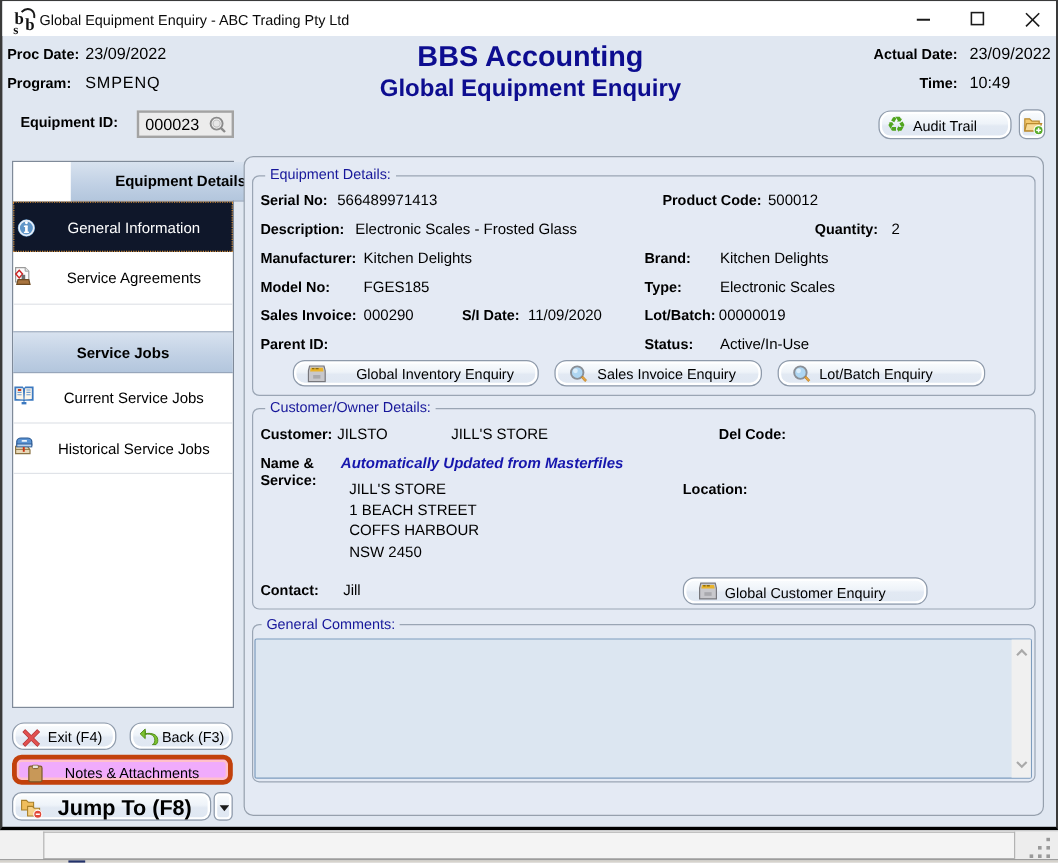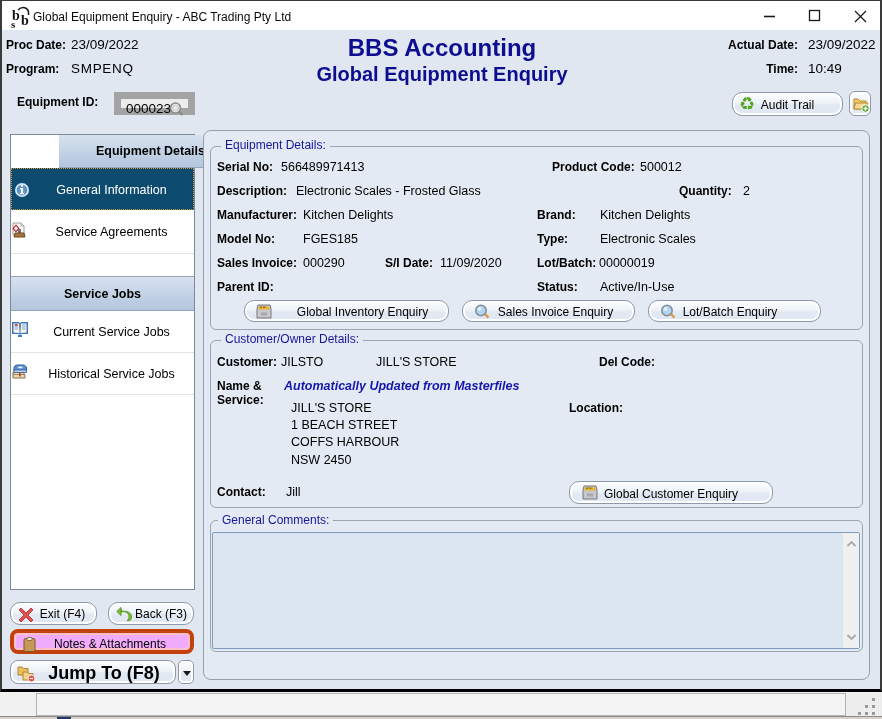--- a/index.html
+++ b/index.html
@@ -11,21 +11,21 @@
   .titlebar { position:absolute; left:0; top:0; width:878px; height:29px; background:#ffffff; }
   .title-text { position:absolute; left:31px; top:9px; font-size:12px; color:#0a0a0a; }
   .hdr-big { position:absolute; left:201px; top:33px; width:478px; text-align:center; font-size:24px; font-weight:bold; color:#0d0d90; }
   .hdr-sub { position:absolute; left:201px; top:62px; width:478px; text-align:center; font-size:20px; font-weight:bold; color:#0d0d90; }
   .btn { position:absolute; border:1px solid #8e9aaa; border-radius:10px; background:linear-gradient(180deg,#fbfdfe 0%,#eef3f9 45%,#e2e9f3 55%,#dfe7f2 100%); box-shadow:inset 0 0 0 2px #ffffff; }
   .btn-label { position:absolute; width:100%; text-align:center; font-size:12px; color:#000; }
   .sidebar { position:absolute; left:8px; top:133px; width:185px; height:456px; background:#ffffff; border:1px solid #7f8a99; }
   .side-hdr { position:absolute; left:0; width:183px; height:33px; background:linear-gradient(180deg,#d8e2ef 0%,#c0d0e4 60%,#b3c6dd 100%); border-bottom:1px solid #97a6bb; text-align:center; font-weight:bold; font-size:12.5px; color:#000; line-height:33px; }
   .side-item { position:absolute; left:0; width:183px; text-align:center; font-size:12.5px; color:#000; border-bottom:1px solid #e0e3e8; }
   .side-item .lbl { display:block; padding-left:18px; }
-  .sel { background:#0c4a6e; color:#ffffff; border:1px dotted #d8913c; }
+  .sel { background:#0f172a; color:#ffffff; border:1px dotted #d8913c; }
   .gb { position:absolute; border:1px solid #9aa5b4; border-radius:6px; }
   .legend { position:absolute; font-size:12px; color:#16169a; background:#e4eaf4; padding:0 4px; }
   .fl { position:absolute; font-weight:bold; font-size:12px; line-height:1.2; white-space:nowrap; }
   .fv { position:absolute; font-size:12.5px; line-height:1.2; white-space:nowrap; }
   .pinkbtn { position:absolute; background:#f0abfc; border:4px solid #c2410c; border-radius:8px; box-shadow:inset 0 0 0 2px #ffc0ca;text-decoration:underline; }
   .cap { stroke:#1a1a1a; stroke-width:1.3; fill:none; }
 </style>
 </head>
 <body>
 <div class="win">
@@ -50,21 +50,21 @@
   <div class="fl" style="left:4px;top:61px;">Program:</div>
   <div class="fv" style="left:69px;top:60px;font-size:13.5px;letter-spacing:0.7px;">SMPENQ</div>
   <div class="hdr-big">BBS Accounting</div>
   <div class="hdr-sub">Global Equipment Enquiry</div>
   <div class="fl" style="left:666px;top:37px;width:130px;text-align:right;">Actual Date:</div>
   <div class="fv" style="left:806px;top:36px;font-size:13.5px;">23/09/2022</div>
   <div class="fl" style="left:666px;top:61px;width:130px;text-align:right;">Time:</div>
   <div class="fv" style="left:806px;top:60px;font-size:13.5px;">10:49</div>
 
   <div class="fl" style="left:15px;top:94px;">Equipment ID:</div>
-  <div class="abs" style="left:112px;top:91px;width:81px;height:23px;background:#ececec;border:7px solid #a3a3a3;">
+  <div class="abs" style="left:112px;top:91px;width:81px;height:23px;background:#ececec;border:2px solid #a3a3a3;">
     <div class="abs" style="left:5px;top:2px;font-size:13.5px;">000023</div>
     <svg class="abs" style="right:3px;top:2px" width="17" height="17" viewBox="0 0 17 17">
       <circle cx="7.5" cy="7" r="5" fill="#f4f4f4" stroke="#8a8a8a" stroke-width="1.6"></circle>
       <circle cx="7.5" cy="7" r="3" fill="#e7e7e7" stroke="#c0c0c0" stroke-width="1"></circle>
       <line x1="11" y1="10.5" x2="14.5" y2="14" stroke="#8a8a8a" stroke-width="2"></line>
     </svg>
   </div>
 
   <div class="btn" style="left:730px;top:91px;width:111px;height:24px;">
     <div class="abs" style="left:6px;top:1px;font-size:18px;color:#51a51f;line-height:20px;">♻</div>

